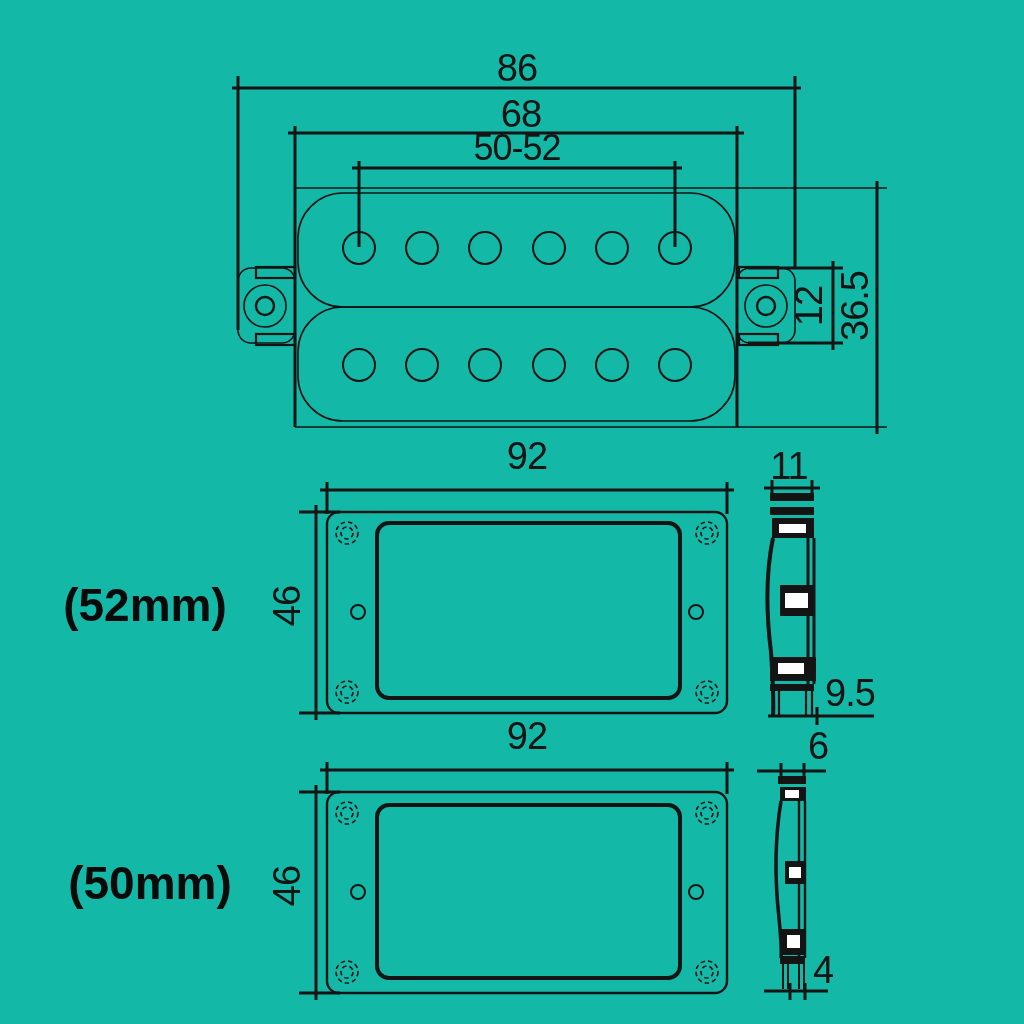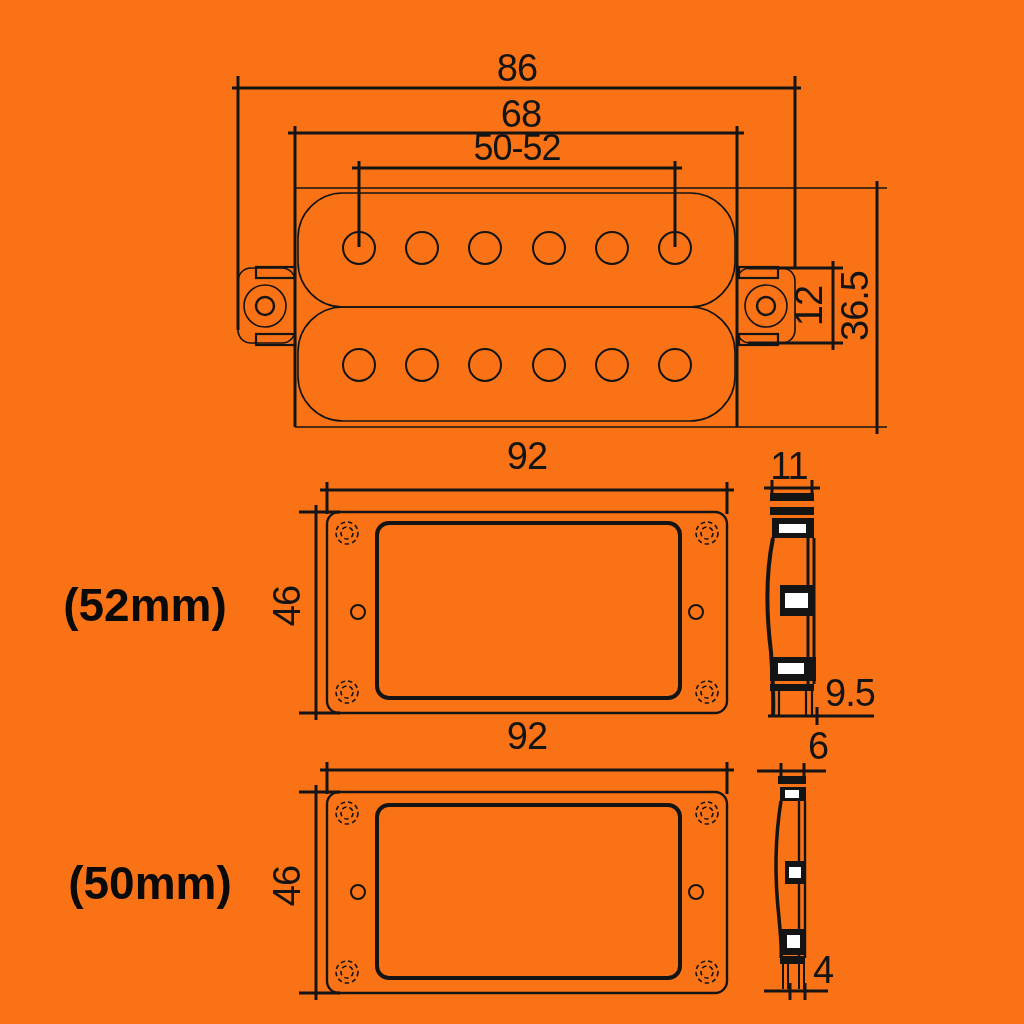--- a/index.html
+++ b/index.html
@@ -1,16 +1,16 @@
 <!DOCTYPE html>
 <html><head>
 <meta charset="utf-8">
 <style>
   html,body{margin:0;padding:0;background:#ffffff;}
-  .stage{position:relative;width:1024px;height:1024px;background:#f97316;overflow:hidden;}
+  .stage{position:relative;width:1024px;height:1024px;background:#14b8a6;overflow:hidden;}
   svg{display:block;}
   .ln{stroke:#141414;fill:none;stroke-linecap:butt;}
   .w15{stroke-width:1.6;}
   .w2{stroke-width:2;}
   .w22{stroke-width:2.2;}
   .w24{stroke-width:2.4;}
   .w3{stroke-width:3;}
   .w35{stroke-width:3.5;}
   .w4{stroke-width:4;}
   .dash{stroke-dasharray:4.5 3;}

